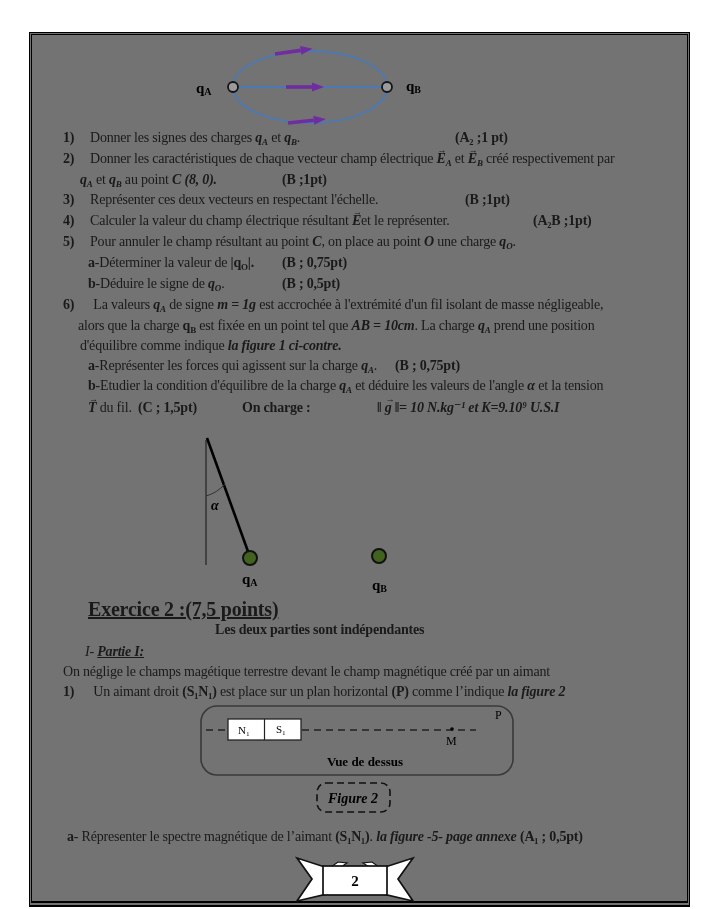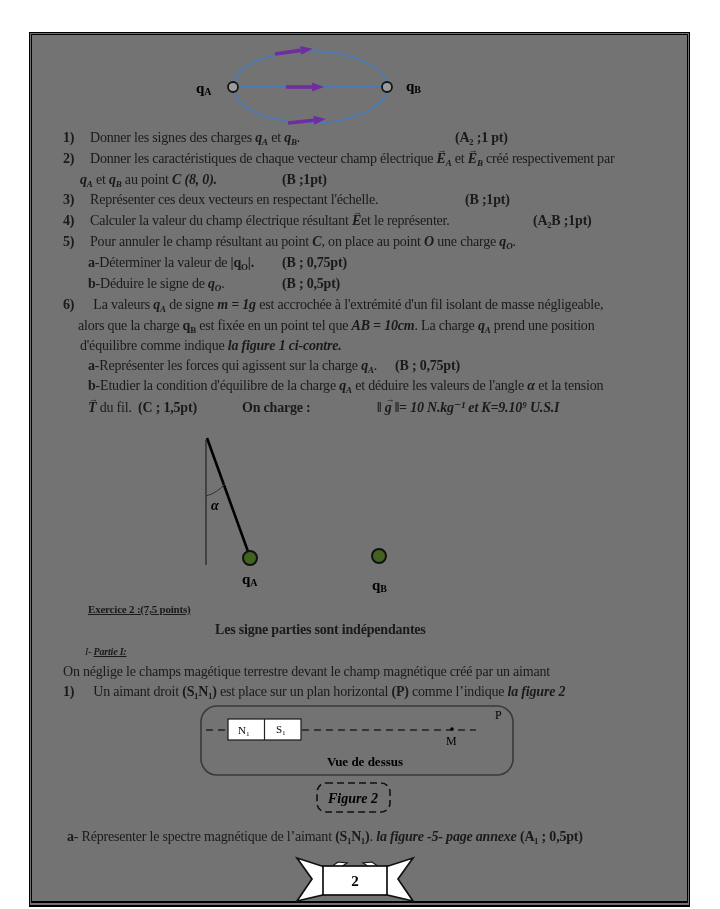--- a/index.html
+++ b/index.html
@@ -21,22 +21,22 @@
   .num{display:inline-block;width:27px;font-weight:bold;}
   .vec{position:relative;display:inline-block;font-weight:bold;font-style:italic;}
   .vec::before{content:"→";position:absolute;left:1px;top:-9px;font-size:9px;font-style:normal;font-weight:bold;letter-spacing:0;}
   .pts{position:absolute;top:0;font-weight:bold;white-space:nowrap;}
   .pxA{left:392px}.pxB{left:202px}.pxC{left:402px}.pxD{left:470px}.pxE{left:194px}
   .pxF{left:307px}.pxG{left:50px}.pxH{left:154px}.pxI{left:289px}
   .l1{top:94px}.l2{top:115px}.l2b{top:136px;left:48px}.l3{top:156px}.l4{top:177px}
   .l5{top:198px}.l5a{top:219px;left:56px}.l5b{top:240px;left:56px}.l6{top:261px}
   .l6b{top:282px;left:46px}.l6c{top:302px;left:48px}.l6d{top:322px;left:56px}
   .l6e{top:342px;left:56px}.l6f{top:364px;left:56px}
-  .lex2{top:565px;left:56px;font-size:11px}.lind{top:586px;left:183px}
-  .lpart{top:608px;left:53px;font-size:10px}.lneg{top:628px}.laim{top:648px}
+  .lex2{top:565px;left:56px;font-size:20px}.lind{top:586px;left:183px}
+  .lpart{top:608px;left:53px;font-size:14px}.lneg{top:628px}.laim{top:648px}
   .lann{top:793px;left:35px}
   .fig{position:absolute;}
   .fig-field{left:158px;top:9px;}
   .fig-pendulum{left:118px;top:397px;}
   .fig-magnet{left:163px;top:667px;}
   .fig-ribbon{left:253px;top:818px;}
   svg text{font-family:"Liberation Serif","DejaVu Serif",serif;}
 </style>
 </head>
 <body>
@@ -77,21 +77,21 @@
       <div class="line l5"><span class="seg num">5)</span><span class="seg">Pour annuler le champ résultant au point </span><span class="seg bi">C</span><span class="seg">, on place au point </span><span class="seg bi">O</span><span class="seg"> une charge </span><span class="seg bi">q</span><span class="seg bi sub">O</span><span class="seg">.</span></div>
       <div class="line l5a"><span class="seg b">a</span><span class="seg">-Déterminer la valeur de </span><span class="seg b">|q</span><span class="seg b sub">O</span><span class="seg b">|.</span><span class="seg pts pxE">(B ; 0,75pt)</span></div>
       <div class="line l5b"><span class="seg b">b</span><span class="seg">-Déduire le signe de </span><span class="seg bi">q</span><span class="seg bi sub">O</span><span class="seg">.</span><span class="seg pts pxE">(B ; 0,5pt)</span></div>
       <div class="line l6"><span class="seg num">6)</span><span class="seg"> La valeurs </span><span class="seg bi">q</span><span class="seg bi sub">A</span><span class="seg"> de signe </span><span class="seg bi">m = 1g</span><span class="seg"> est accrochée à l'extrémité d'un fil isolant de masse négligeable,</span></div>
       <div class="line l6b"><span class="seg">alors que la charge </span><span class="seg b">q</span><span class="seg b sub">B</span><span class="seg"> est fixée en un point tel que </span><span class="seg bi">AB = 10cm</span><span class="seg">. La charge </span><span class="seg bi">q</span><span class="seg bi sub">A</span><span class="seg"> prend une position</span></div>
       <div class="line l6c"><span class="seg">d'équilibre comme indique </span><span class="seg bi">la figure 1 ci-contre.</span></div>
       <div class="line l6d"><span class="seg b">a</span><span class="seg">-Représenter les forces qui agissent sur la charge </span><span class="seg bi">q</span><span class="seg bi sub">A</span><span class="seg">.</span><span class="seg pts pxF">(B ; 0,75pt)</span></div>
       <div class="line l6e"><span class="seg b">b</span><span class="seg">-Etudier la condition d'équilibre de la charge </span><span class="seg bi">q</span><span class="seg bi sub">A</span><span class="seg"> et déduire les valeurs de l'angle </span><span class="seg bi">α</span><span class="seg"> et la tension</span></div>
       <div class="line l6f"><span class="seg vec">T</span><span class="seg"> du fil.</span><span class="seg pts pxG">(C ; 1,5pt)</span><span class="seg pts pxH">On charge :</span><span class="seg pts pxI"><span class="seg b">‖ </span><span class="seg vec">g</span><span class="seg b"> ‖</span><span class="seg bi">= 10 N.kg⁻¹ et K=9.10⁹ U.S.I</span></span></div>
       <div class="line lex2"><span class="seg b u">Exercice 2 :(7,5 points)</span></div>
-      <div class="line lind"><span class="seg b">Les signe parties sont indépendantes</span></div>
+      <div class="line lind"><span class="seg b">Les deux parties sont indépendantes</span></div>
       <div class="line lpart"><span class="seg i">I-</span><span class="seg">  </span><span class="seg bi u">Partie I:</span></div>
       <div class="line lneg"><span class="seg">On néglige le champs magétique terrestre devant le champ magnétique créé par un aimant</span></div>
       <div class="line laim"><span class="seg num">1)</span><span class="seg"> Un aimant droit </span><span class="seg b">(S₁N₁)</span><span class="seg"> est place sur un plan horizontal </span><span class="seg b">(P)</span><span class="seg"> comme l’indique </span><span class="seg bi">la figure 2</span></div>
       <div class="line lann"><span class="seg b">a</span><span class="seg">-   Répresenter le spectre magnétique de l’aimant </span><span class="seg b">(S₁N₁)</span><span class="seg">. </span><span class="seg bi">la figure -5- page annexe </span><span class="seg b">(A₁ ; 0,5pt)</span></div>
     </div>
 
   <div class="fig fig-pendulum">
     <svg width="350" height="170" viewBox="0 0 350 170">
       <line x1="56" y1="8" x2="56" y2="133" stroke="#222" stroke-width="1.2"></line>
       <line x1="57" y1="6" x2="100" y2="125" stroke="#000" stroke-width="2.6"></line>

